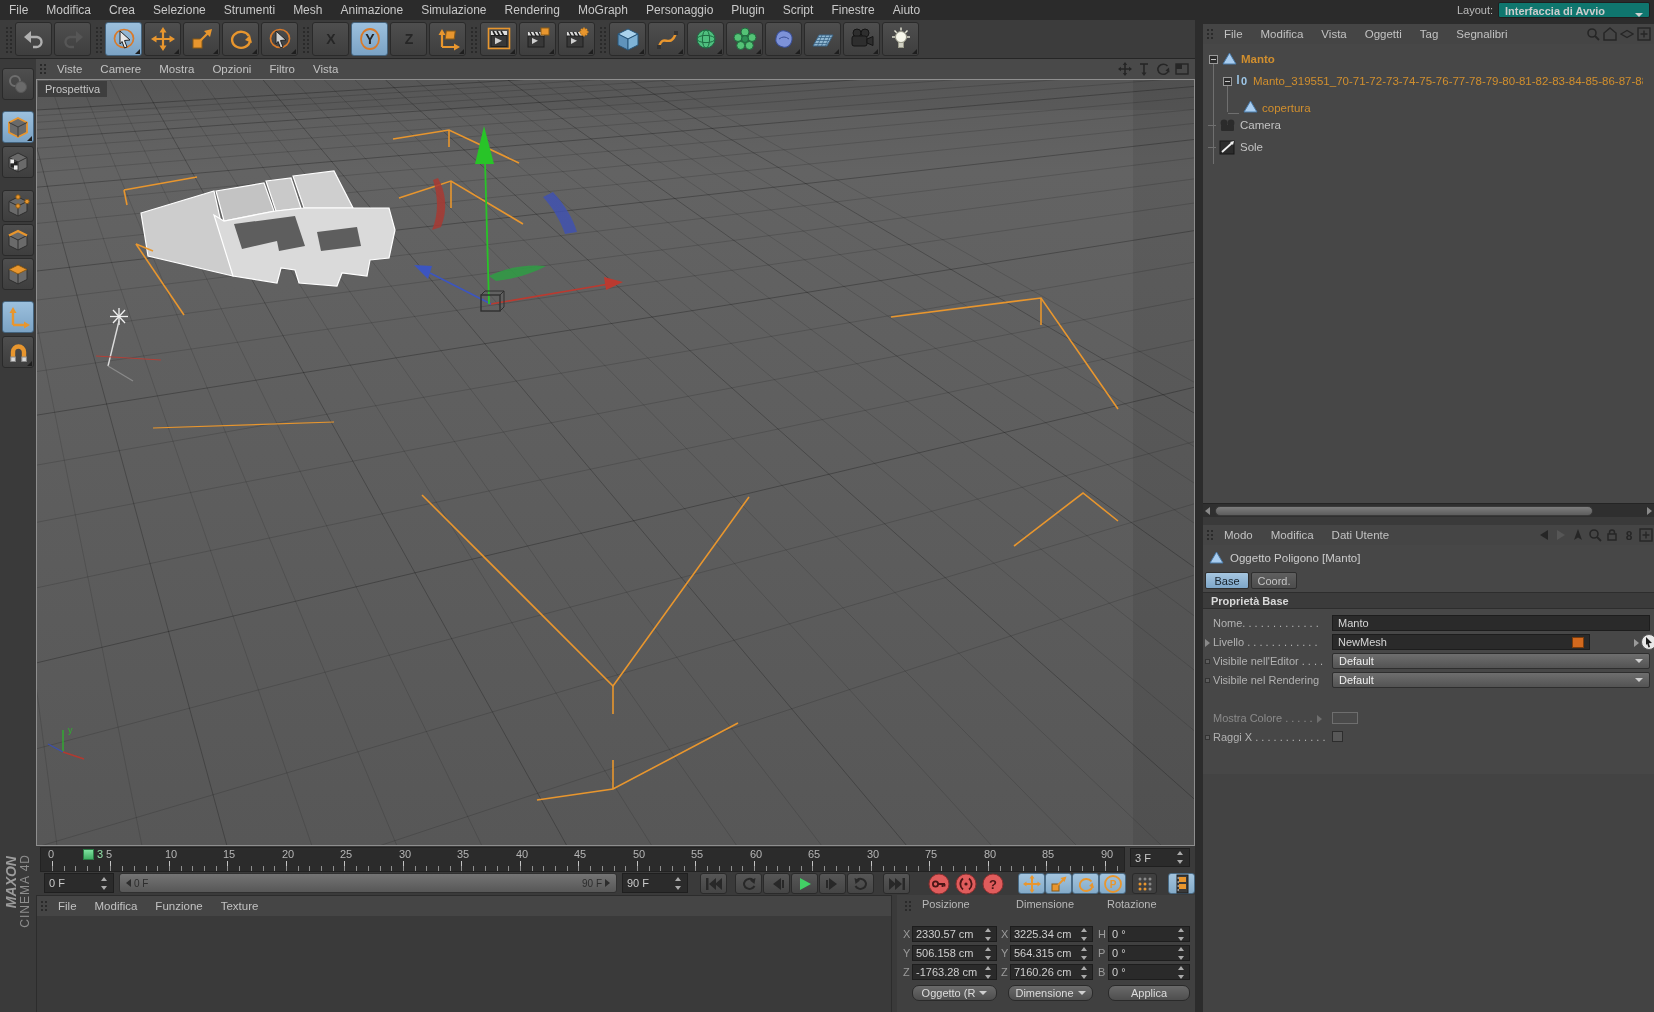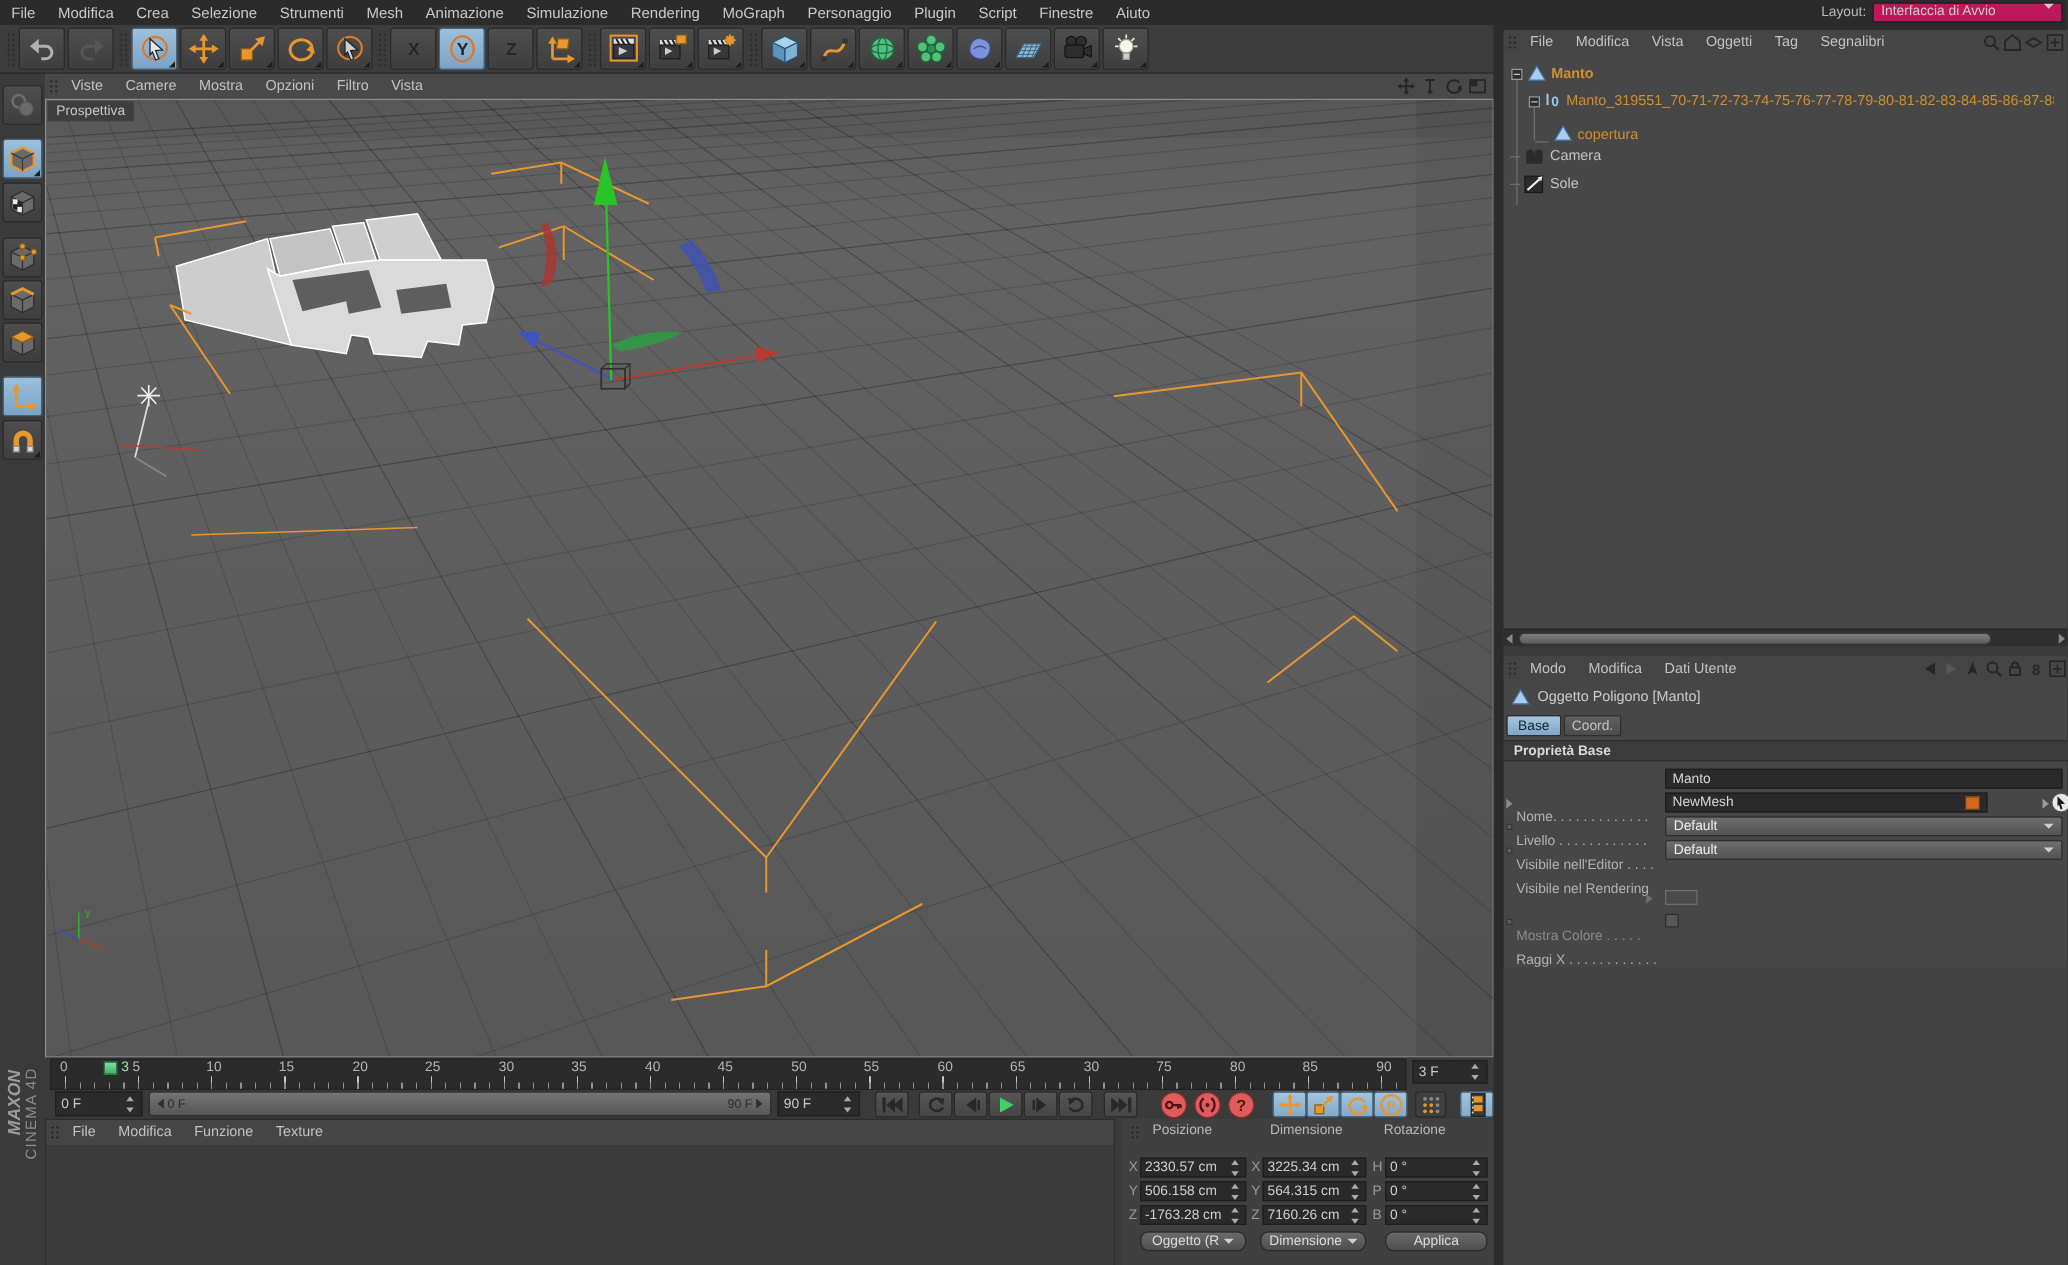--- a/index.html
+++ b/index.html
@@ -5,22 +5,22 @@
   html,body{margin:0;padding:0;width:1654px;height:1012px;overflow:hidden;
     background:#3a3a3a;font-family:"Liberation Sans","DejaVu Sans",sans-serif;
     -webkit-font-smoothing:antialiased;}
   *{box-sizing:border-box;}
   .abs{position:absolute;}
   
   #menubar{position:absolute;left:0;top:0;width:1654px;height:20px;background:#2b2b2b;
     display:flex;align-items:center;font-size:12px;color:#c8c8c8;}
   #menubar .mi{padding:0 9px;line-height:20px;cursor:default;}
   #layoutwrap{margin-left:auto;display:flex;align-items:center;gap:5px;padding-right:4px;padding-left:17px;}
-  #layoutbox{width:152px;height:16px;background:#be185d;border:1px solid #1f1f1f;
-    border-radius:2px;color:#ccc;font-size:11px;padding:0 6px;display:flex;align-items:flex-start;}
+  #layoutbox{width:152px;height:16px;background:#0f766e;border:1px solid #1f1f1f;
+    border-radius:2px;color:#ccc;font-size:11px;padding:0 6px;display:flex;align-items:flex-end;font-weight:bold;}
   #layoutbox .caret{margin-left:auto;}
   .caret{width:0;height:0;border-left:4px solid transparent;border-right:4px solid transparent;
     border-top:4px solid #cfcfcf;display:inline-block;}
   
   #toolbar{position:absolute;left:0;top:20px;width:1195px;height:39px;background:#3c3c3c;
     border-bottom:1px solid #262626;display:flex;align-items:center;padding-left:2px;}
   .h{width:8px;height:28px;margin:0 2px;background-image:radial-gradient(#2a2a2a 1px,transparent 1.1px);
     background-size:4px 4px;background-position:1px 1px;}
   .tb{width:37px;height:34px;margin:0 1px;background:linear-gradient(#4e4e4e,#3e3e3e);
     border:1px solid #2a2a2a;border-radius:3px;display:flex;align-items:center;justify-content:center;
@@ -128,21 +128,21 @@
   #amtitle{position:absolute;left:6px;top:525px;height:18px;display:flex;align-items:center;
     font-size:11.5px;color:#cccccc;}
   .tab{position:absolute;top:548px;height:17px;font-size:11px;display:flex;align-items:center;
     justify-content:center;border:1px solid #2e2e2e;border-radius:2px;}
   #tabbase{left:2px;width:44px;background:linear-gradient(#a6c6e0,#7ea7c9);color:#16212b;}
   #tabcoord{left:48px;width:46px;background:linear-gradient(#5f5f5f,#4c4c4c);color:#c3c3c3;}
   #amsection{position:absolute;left:0;top:568px;width:451px;height:17px;background:#3b3b3b;
     border-top:1px solid #2d2d2d;border-bottom:1px solid #2d2d2d;color:#d8d8d8;
     font-size:11px;font-weight:bold;display:flex;align-items:center;padding-left:8px;}
   .arow{position:absolute;left:0;width:451px;height:19px;}
-  .alab{position:absolute;left:10px;top:3px;font-size:11px;color:#b2b2b2;white-space:nowrap;margin-top:31px;}
+  .alab{position:absolute;left:10px;top:3px;font-size:11px;color:#b2b2b2;white-space:nowrap;}
   .alab.dim{color:#8a8a8a;}
   .kdot{position:absolute;left:2px;top:7px;width:5px;height:5px;background:#5d5d5d;
     border:1px solid #333;}
   .afld{position:absolute;left:129px;top:1px;width:318px;height:16px;background:#2a2a2a;
     border:1px solid #1d1d1d;color:#d6d6d6;font-size:11px;display:flex;align-items:center;
     padding:0 5px;}
   .adrop{position:absolute;left:129px;top:1px;width:318px;height:16px;border:1px solid #2e2e2e;
     border-radius:2px;background:linear-gradient(#6e6e6e,#535353);color:#efefef;font-size:11px;
     display:flex;align-items:center;padding:0 6px;}
   .adrop .caret{margin-left:auto;}

